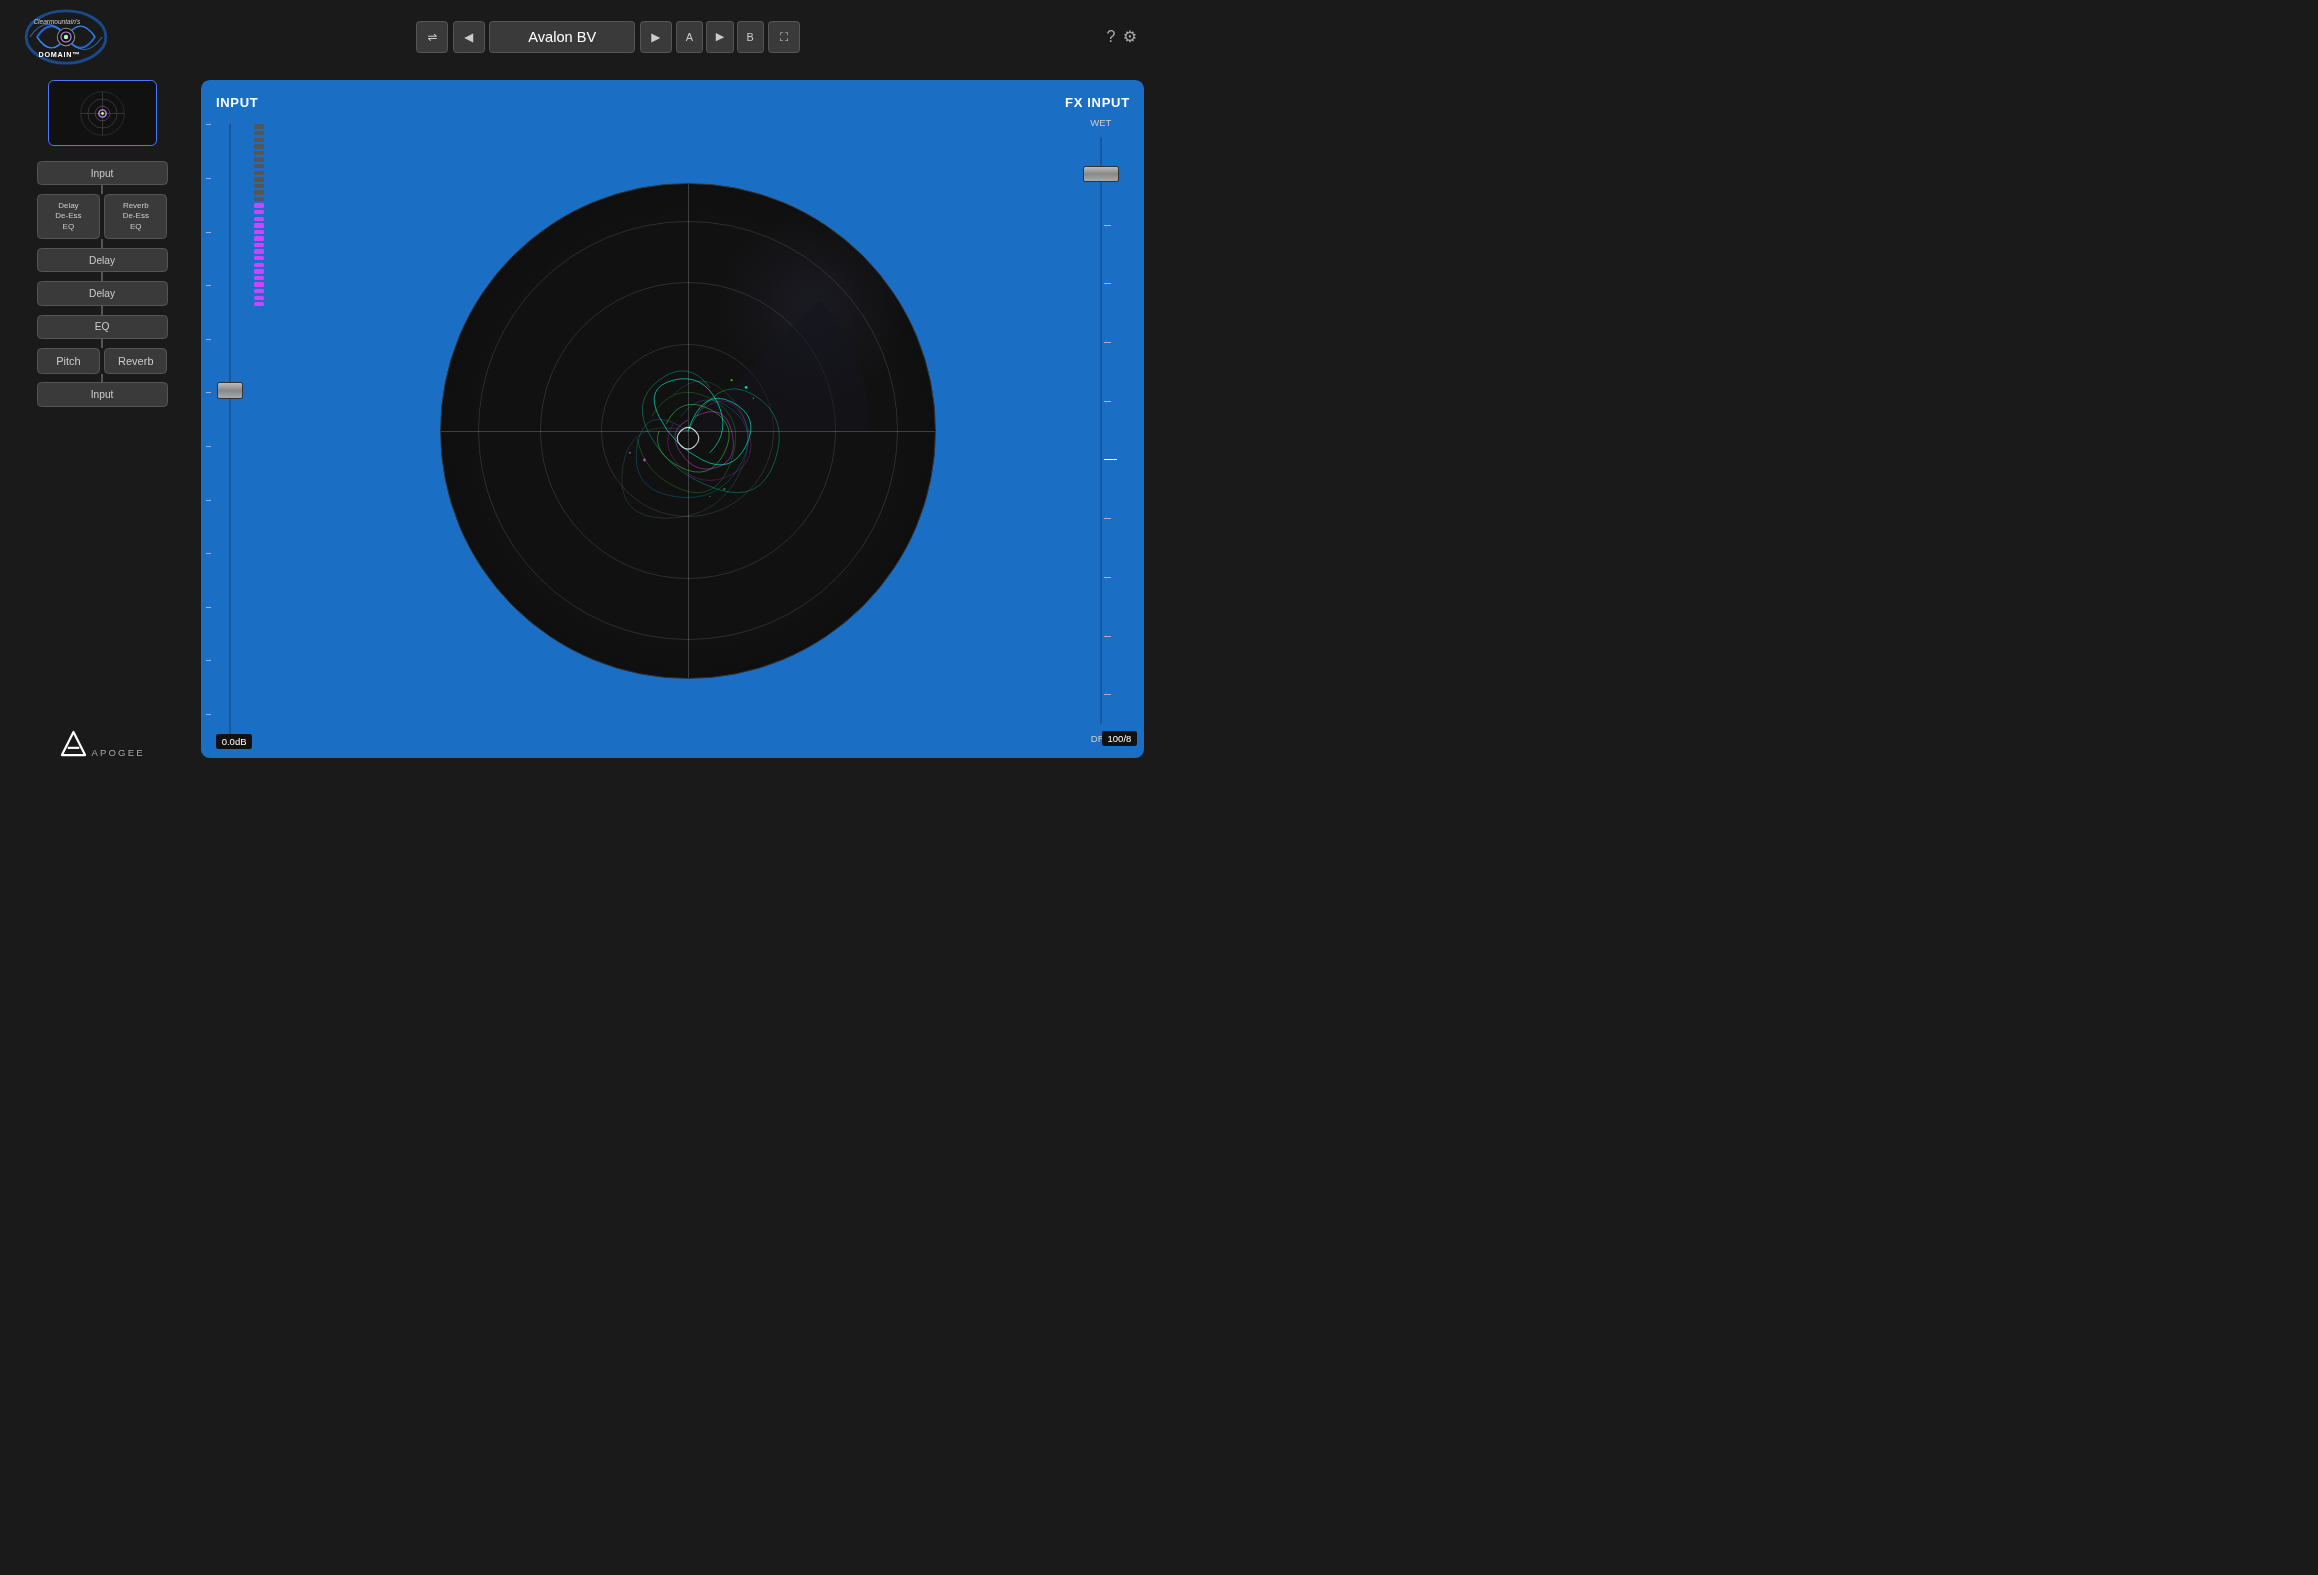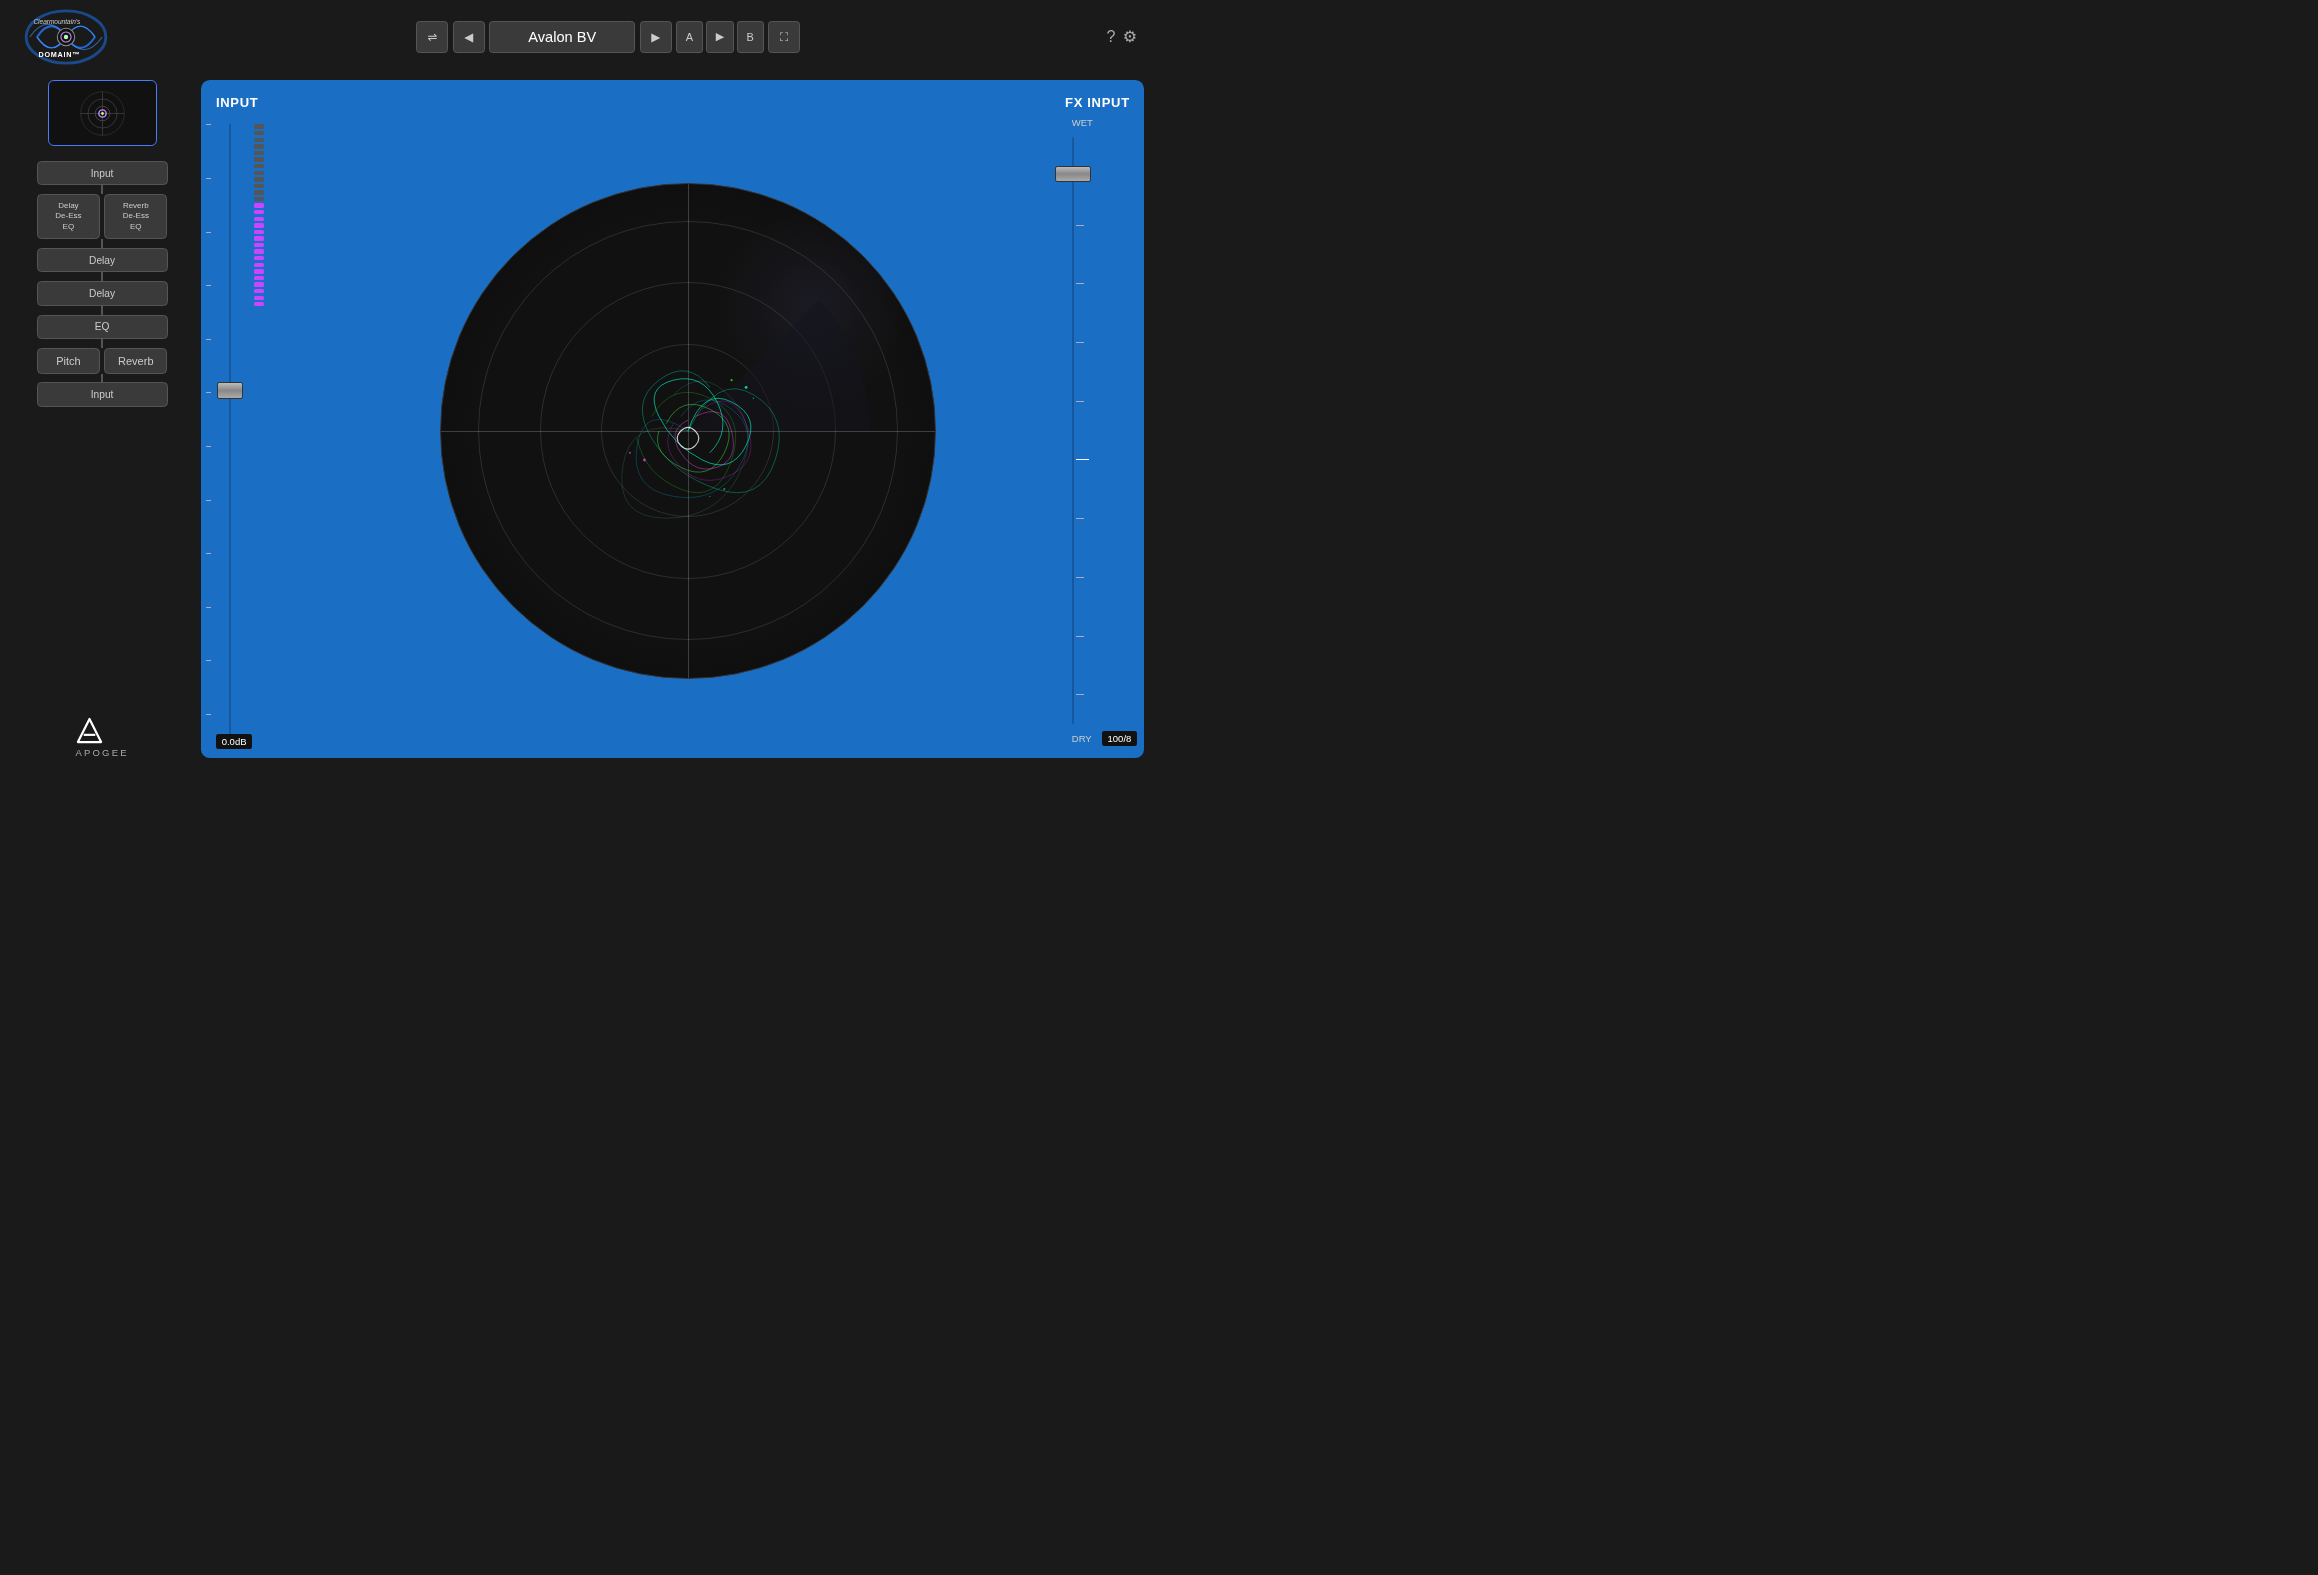--- a/index.html
+++ b/index.html
@@ -144,22 +144,22 @@
       padding: 5.8px 0;
       border-radius: 4.4px;
       cursor: pointer;
       font-size: 11px;
       width: 63px;
       text-align: center;
     }
     .apogee-logo {
       margin-top: auto;
       display: flex;
-      flex-direction: column;
-      align-items: flex-start;
+      flex-direction: row;
+      align-items: flex-end;
       gap: 2.9px;
       color: #aaa;
       font-size: 10.2px;
       letter-spacing: 1.5px;
     }
 
     
     .main-panel {
       flex: 1;
       background: #1a6ec4;
@@ -489,21 +489,21 @@
             <circle cx="260" cy="370" r="1.5" fill="#ff44ff" opacity="0.6"></circle>
             <circle cx="390" cy="420" r="1.5" fill="#44ff44" opacity="0.5"></circle>
             <circle cx="370" cy="430" r="1" fill="#00ffcc" opacity="0.5"></circle>
 
             <path d="M340,340 Q280,300 270,360 Q260,420 320,430 Q380,440 410,390 Q440,340 400,310 Q360,280 330,320" fill="none" stroke="#00ccff" stroke-width="0.8" opacity="0.4"></path>
             <path d="M340,340 Q260,320 250,390 Q240,460 310,460 Q380,460 410,400 Q440,340 400,295 Q360,250 320,290" fill="none" stroke="#88ffff" stroke-width="0.6" opacity="0.3"></path>
           </svg>
         </div>
       </div>
 
-      <div style="display:flex; flex-direction:column; width:58px; flex-shrink:0; position:relative;">
+      <div style="display:flex; flex-direction:column; align-items:center; width:58px; flex-shrink:0; position:relative;">
         <span style="font-size:9.5px; color:#ccc; margin-bottom:4.4px;">WET</span>
         <div style="flex:1; width:2.2px; background:#1558a0; border-radius:1.5px; position:relative; margin:4.4px 0;">
 
           <div style="position:absolute; left:4.4px; top:0; bottom:0; display:flex; flex-direction:column; justify-content:space-around;">
             <div style="width:7.3px; height:0.7px; background:#aac;"></div>
             <div style="width:7.3px; height:0.7px; background:#aac;"></div>
             <div style="width:7.3px; height:0.7px; background:#aac;"></div>
             <div style="width:7.3px; height:0.7px; background:#aac;"></div>
             <div style="width:7.3px; height:0.7px; background:#aac;"></div>
             <div style="width:7.3px; height:0.7px; background:#fff; width:13px;"></div>

